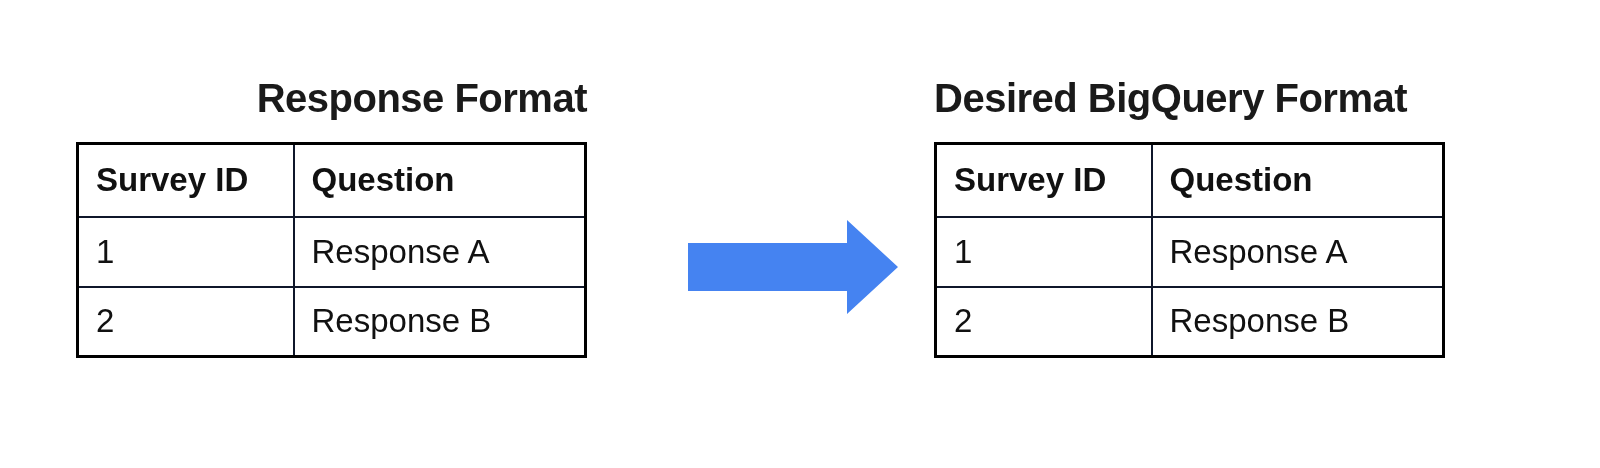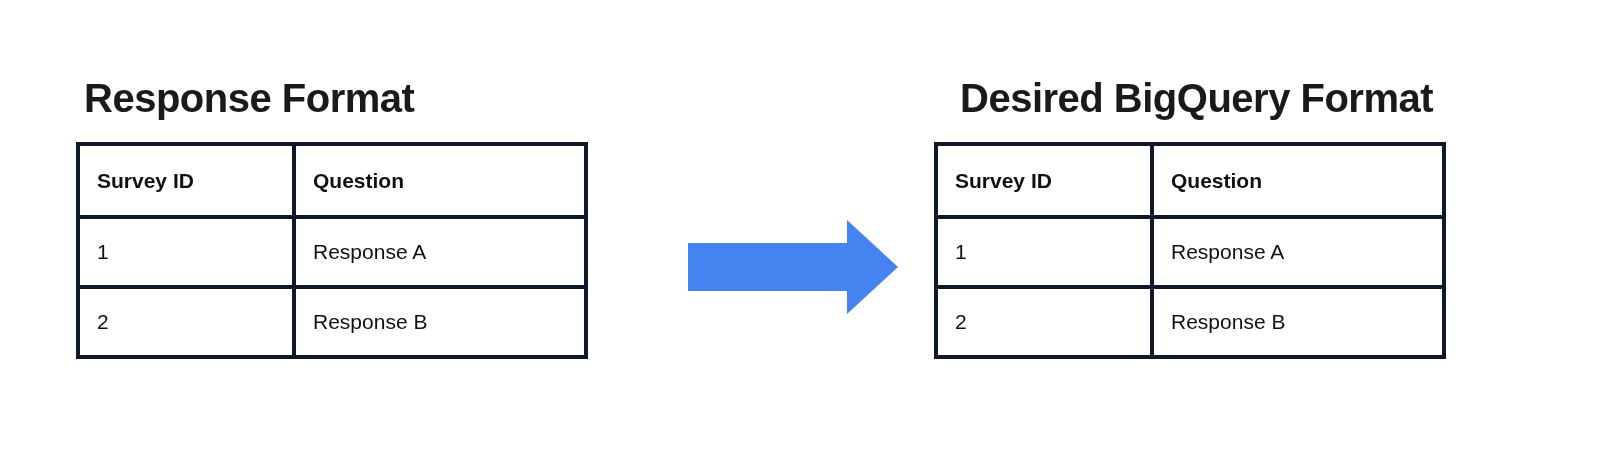--- a/index.html
+++ b/index.html
@@ -17,35 +17,35 @@
   .panel-title {
     font-size: 40px;
     font-weight: 700;
     color: #1a1a1a;
     letter-spacing: -0.5px;
     white-space: nowrap;
     line-height: 1;
   }
   .panel-left  { left: 76px;  top: 78px; }
   .panel-right { left: 934px; top: 78px; }
-  .panel-left  .panel-title { margin-left: 8px; }
-  .panel-right .panel-title { margin-left: 26px; }
+  .panel-left  .panel-title { margin-left: 8px; text-align: right; }
+  .panel-right .panel-title { }
   table.data-table {
     border-collapse: collapse;
     margin-top: 24px;
     background: #ffffff;
     table-layout: fixed;
   }
   table.data-table { border: 3px solid #000000; }
   .data-table td, .data-table th {
-    border: 4px solid #0f172a;
+    border: 2px solid #0f172a;
     text-align: left;
     vertical-align: middle;
     padding: 0 0 0 17px;
-    font-size: 21px;
+    font-size: 33px;
     color: #111111;
     overflow: hidden;
     white-space: nowrap;
   }
   .data-table th { font-weight: 700; height: 73px; }
   .data-table td { font-weight: 400; height: 70px; }
   .col-id  { width: 216px; }
   .col-q   { width: 292px; }
   .arrow-wrap {
     position: absolute;

